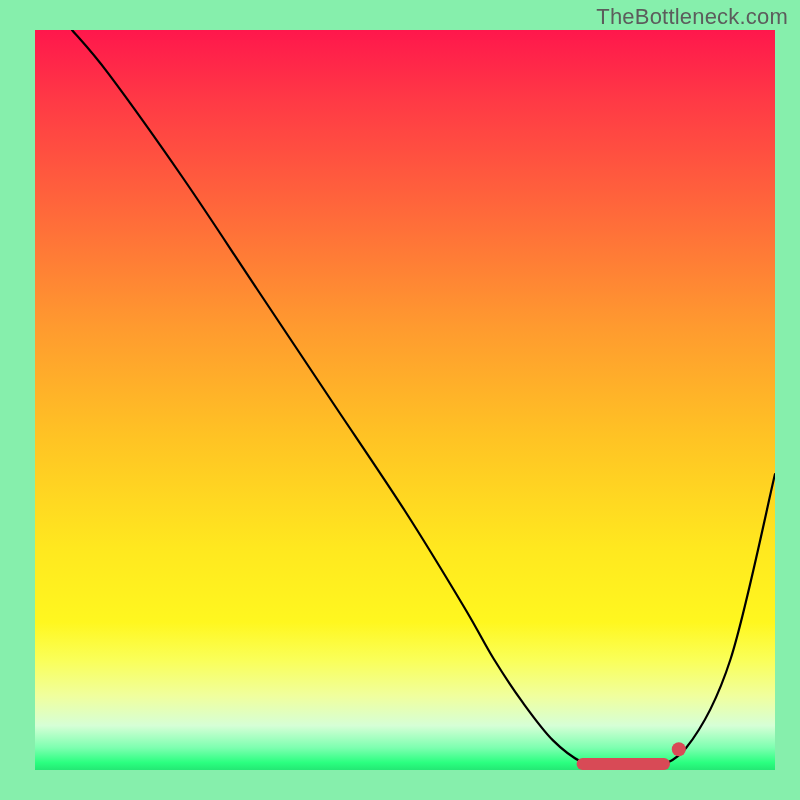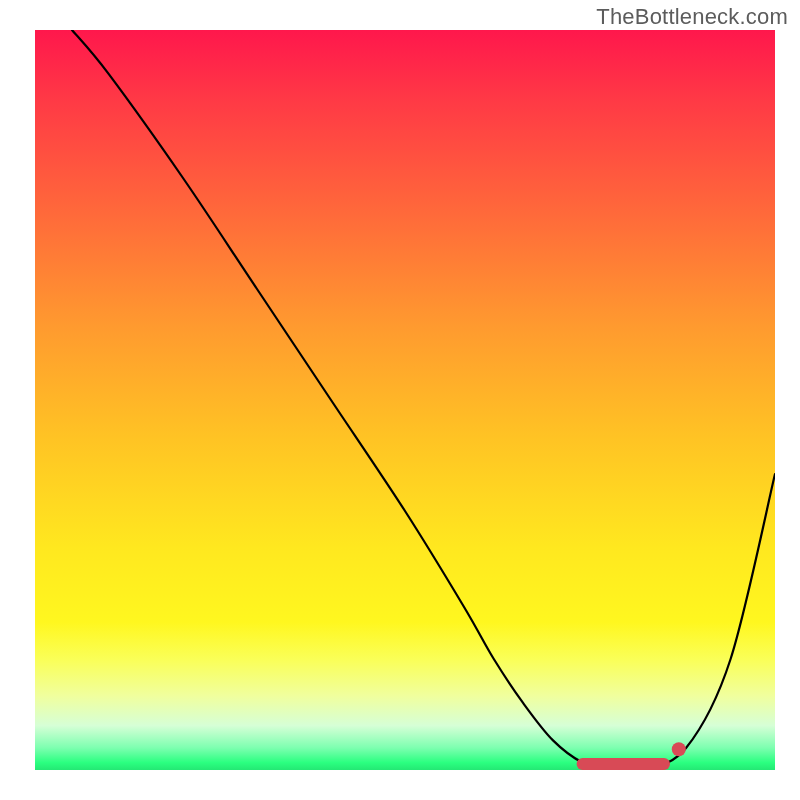--- a/index.html
+++ b/index.html
@@ -8,21 +8,21 @@
     width: 800px;
     height: 800px;
     background: #000;
     overflow: hidden;
     font-family: Arial, Helvetica, sans-serif;
   }
   .frame {
     position: relative;
     width: 800px;
     height: 800px;
-    background: #ffffff;
+    background: #86efac;
   }
   .watermark {
     position: absolute;
     top: 4px;
     right: 12px;
     color: #5c5c5c;
     font-size: 22px;
     font-weight: 500;
     letter-spacing: 0.2px;
     z-index: 50;

